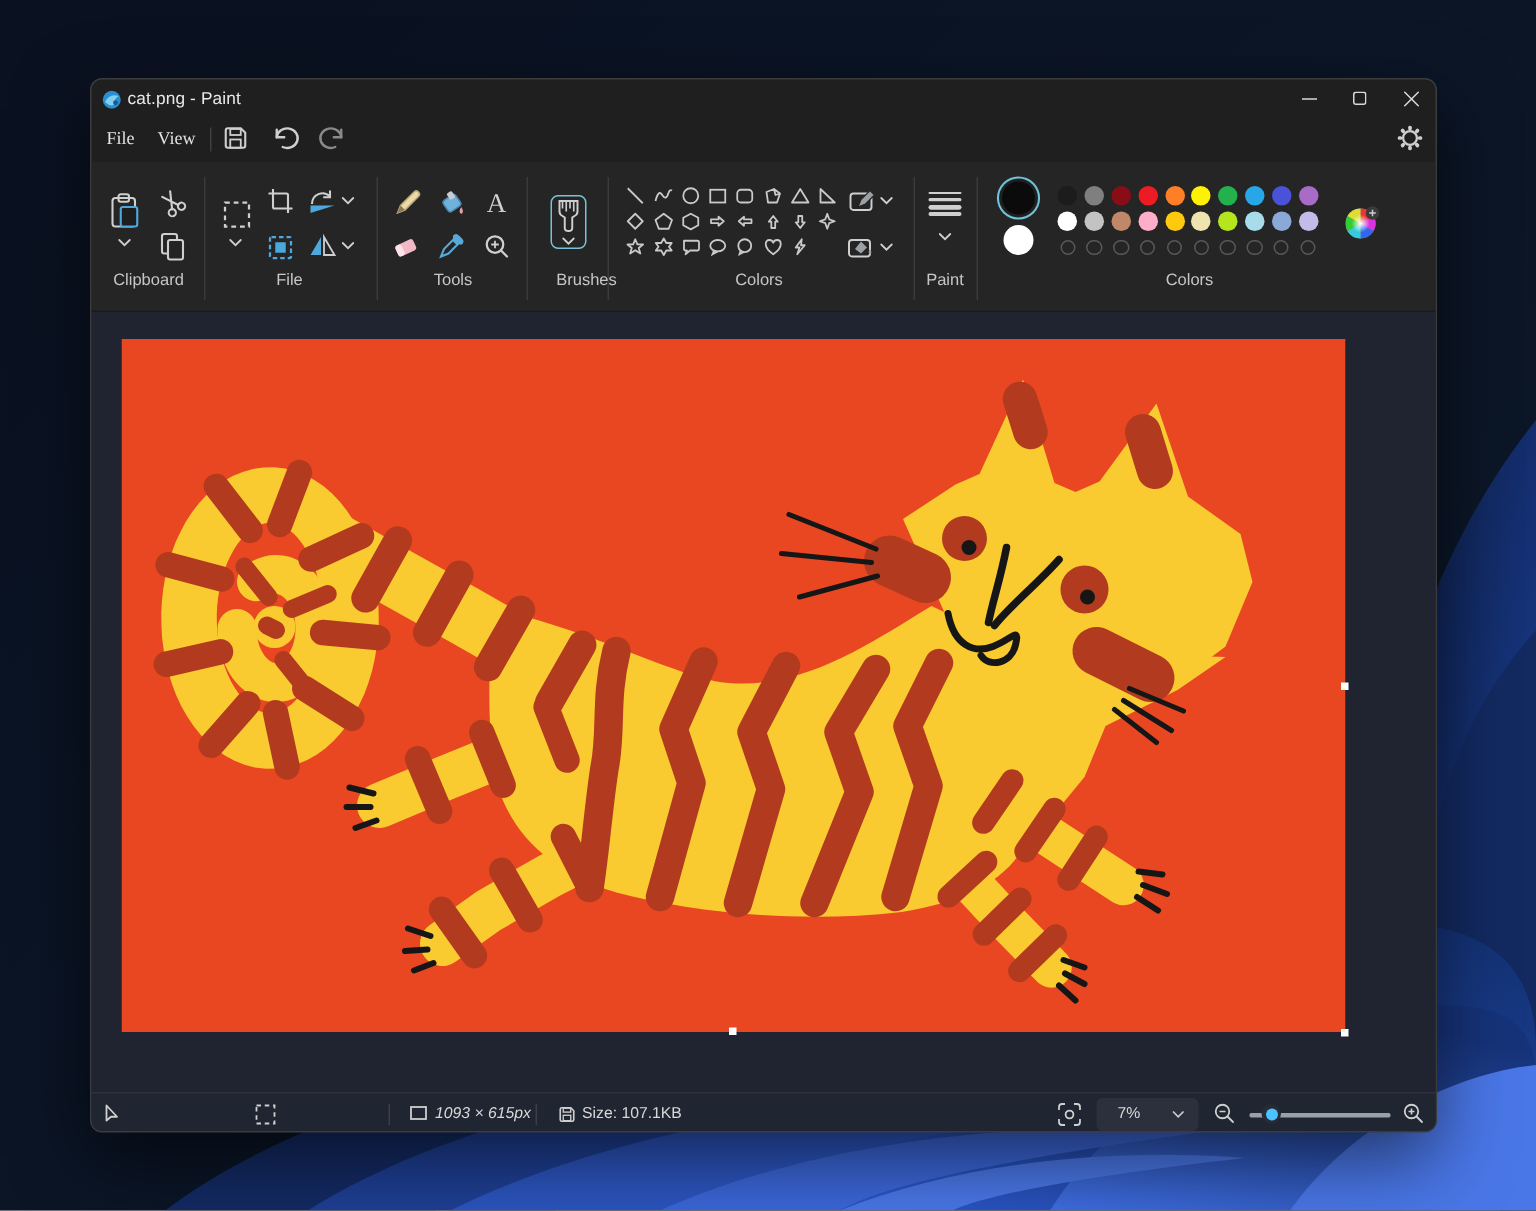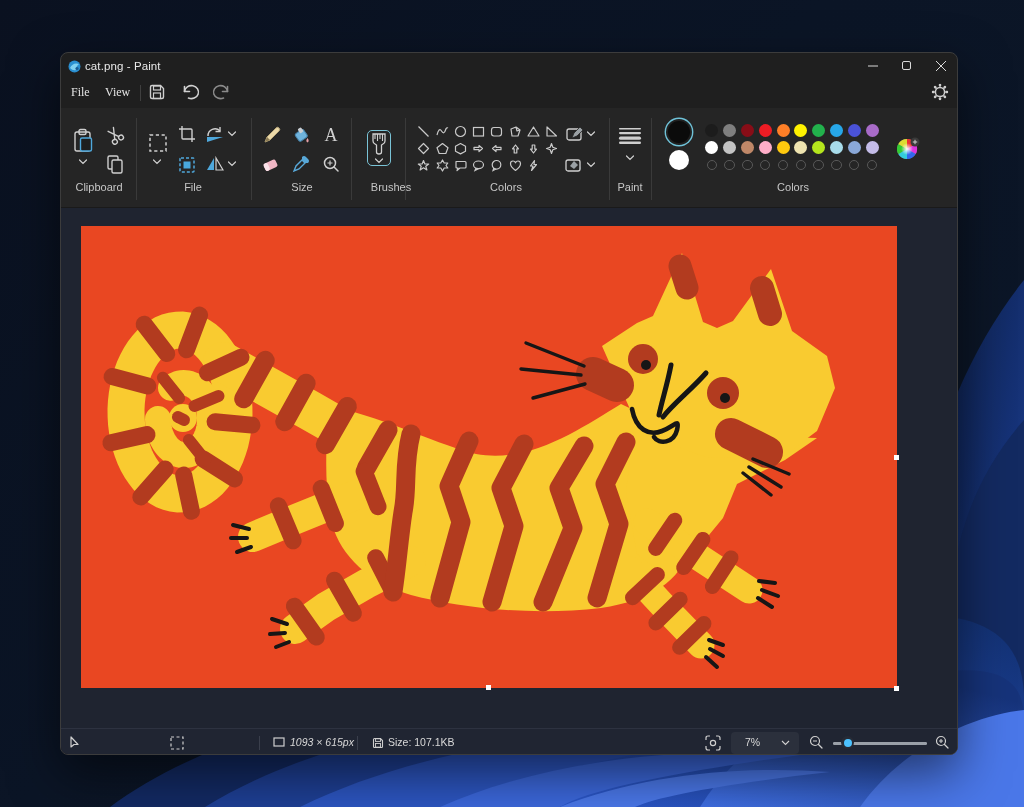--- a/index.html
+++ b/index.html
@@ -229,21 +229,21 @@
             <path d="M10,2 Q12,0 14,2 L16,4 Q18,6 16,8 L13,8 L10,5 Z" fill="#58a8d8"></path>
           </svg>
         </div>
     <div class="ic" style="left:270px;top:56px;">
           <svg width="18" height="18" viewBox="0 0 18 18" style="">
             <circle cx="8" cy="8" r="5.5" fill="none" stroke="#cfcfcf" stroke-width="1.5"></circle>
             <path d="M12,12 L16,16" stroke="#cfcfcf" stroke-width="1.5" stroke-linecap="round"></path>
             <path d="M5.5,8 h5 M8,5.5 v5" stroke="#cfcfcf" stroke-width="1.2"></path>
           </svg>
         </div>
-    <div class="rlbl" style="left:241px;">Size</div>
+    <div class="rlbl" style="left:241px;">Tools</div>
 
     <div style="position:absolute;left:306px;top:22px;width:24px;height:36px;border:1.2px solid #79c3d6;border-radius:5px;"></div>
     <div class="ic" style="left:318px;top:36px;">
           <svg width="16" height="22" viewBox="0 0 16 22" style="">
             <path d="M2,1 H14 V8 Q14,10 12,11 L10.5,12 V19 Q10.5,21 8,21 Q5.5,21 5.5,19 V12 L4,11 Q2,10 2,8 Z" fill="none" stroke="#cfcfcf" stroke-width="1.3"></path>
             <path d="M4,1 V6 M6.5,1 V8 M9,1 V6 M11.5,1 V8" stroke="#cfcfcf" stroke-width="1.1"></path>
           </svg>
         </div>
     <div class="ic" style="left:318px;top:53px;">
           <svg width="9" height="6" viewBox="0 0 9 6" style="">

